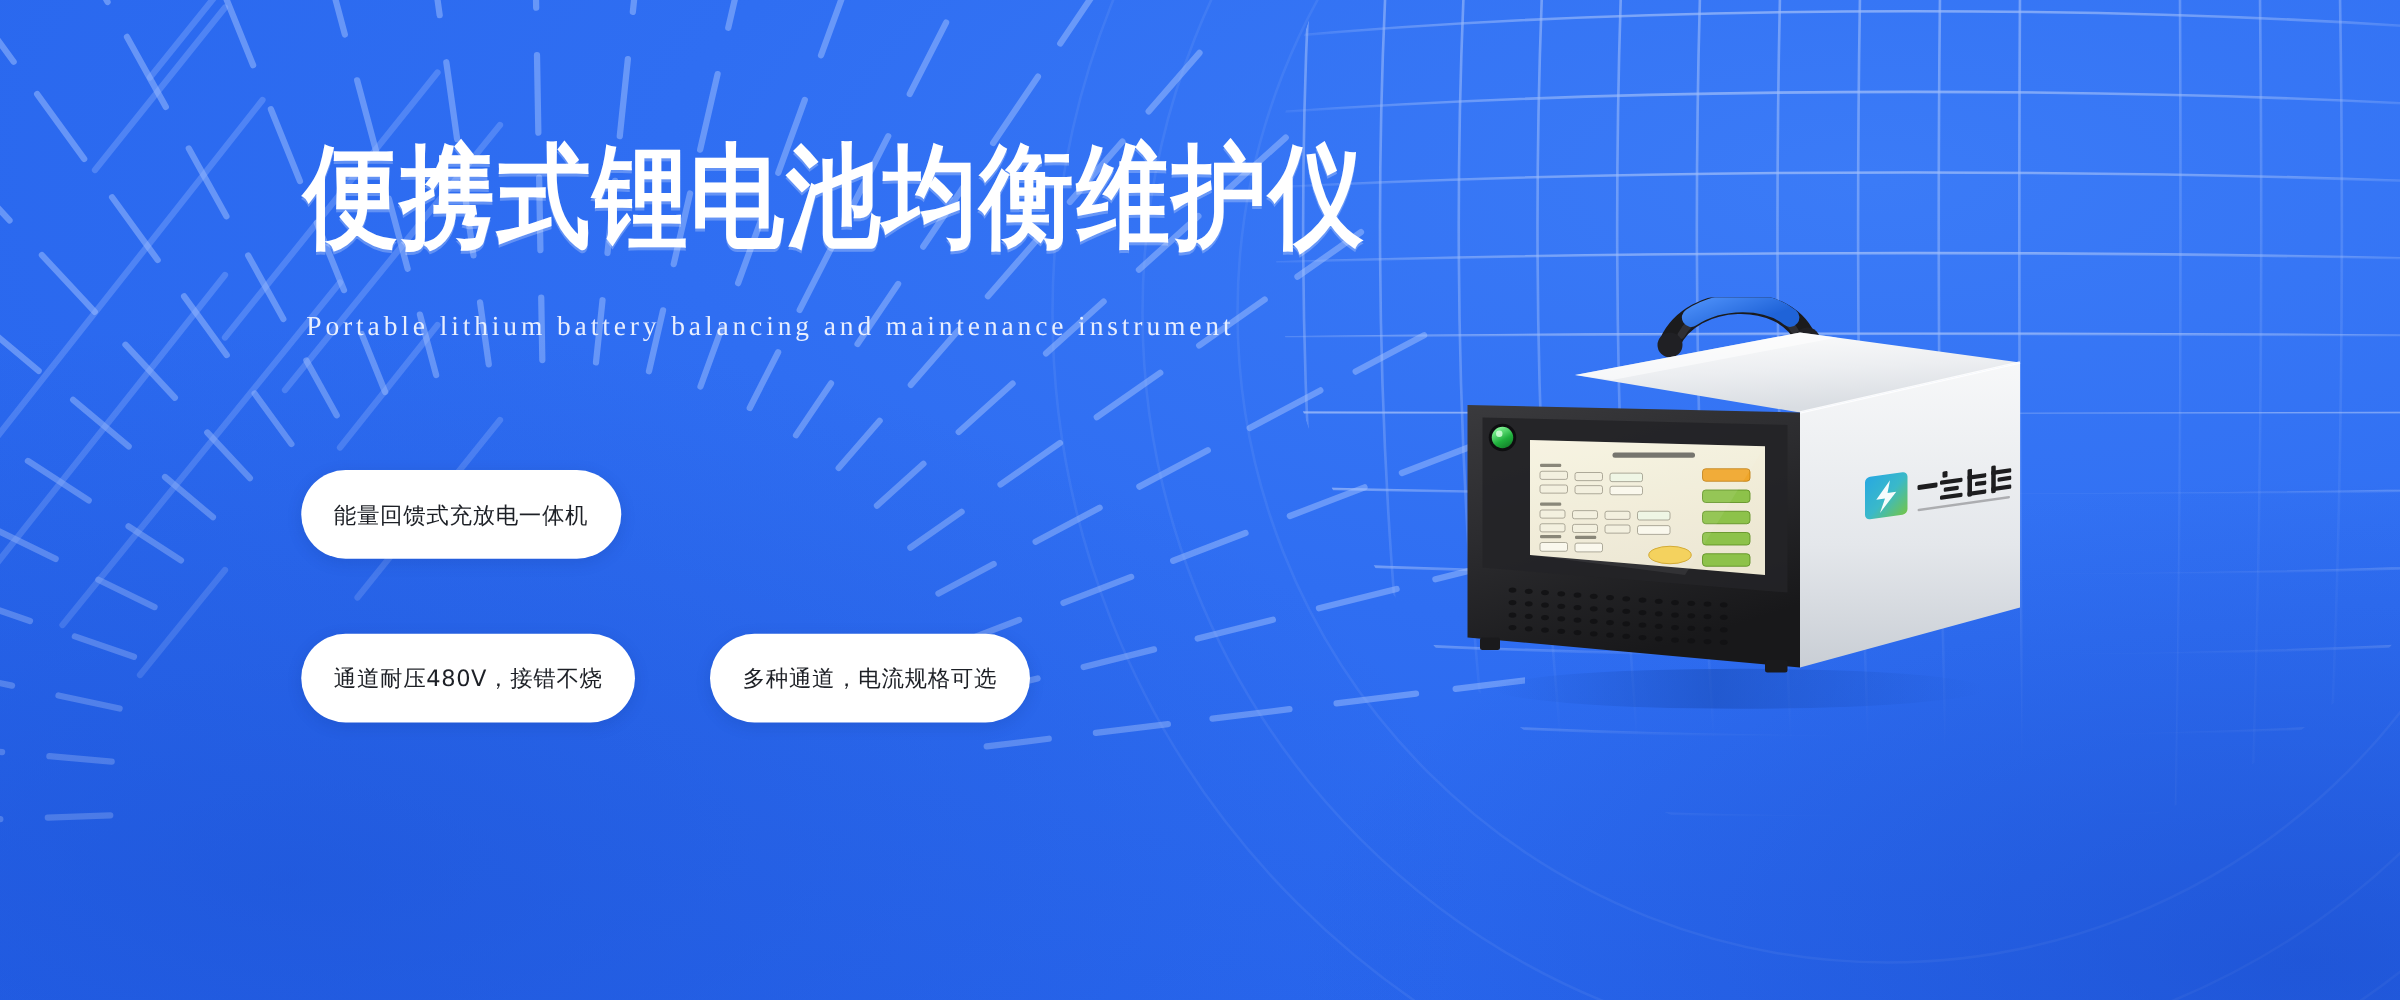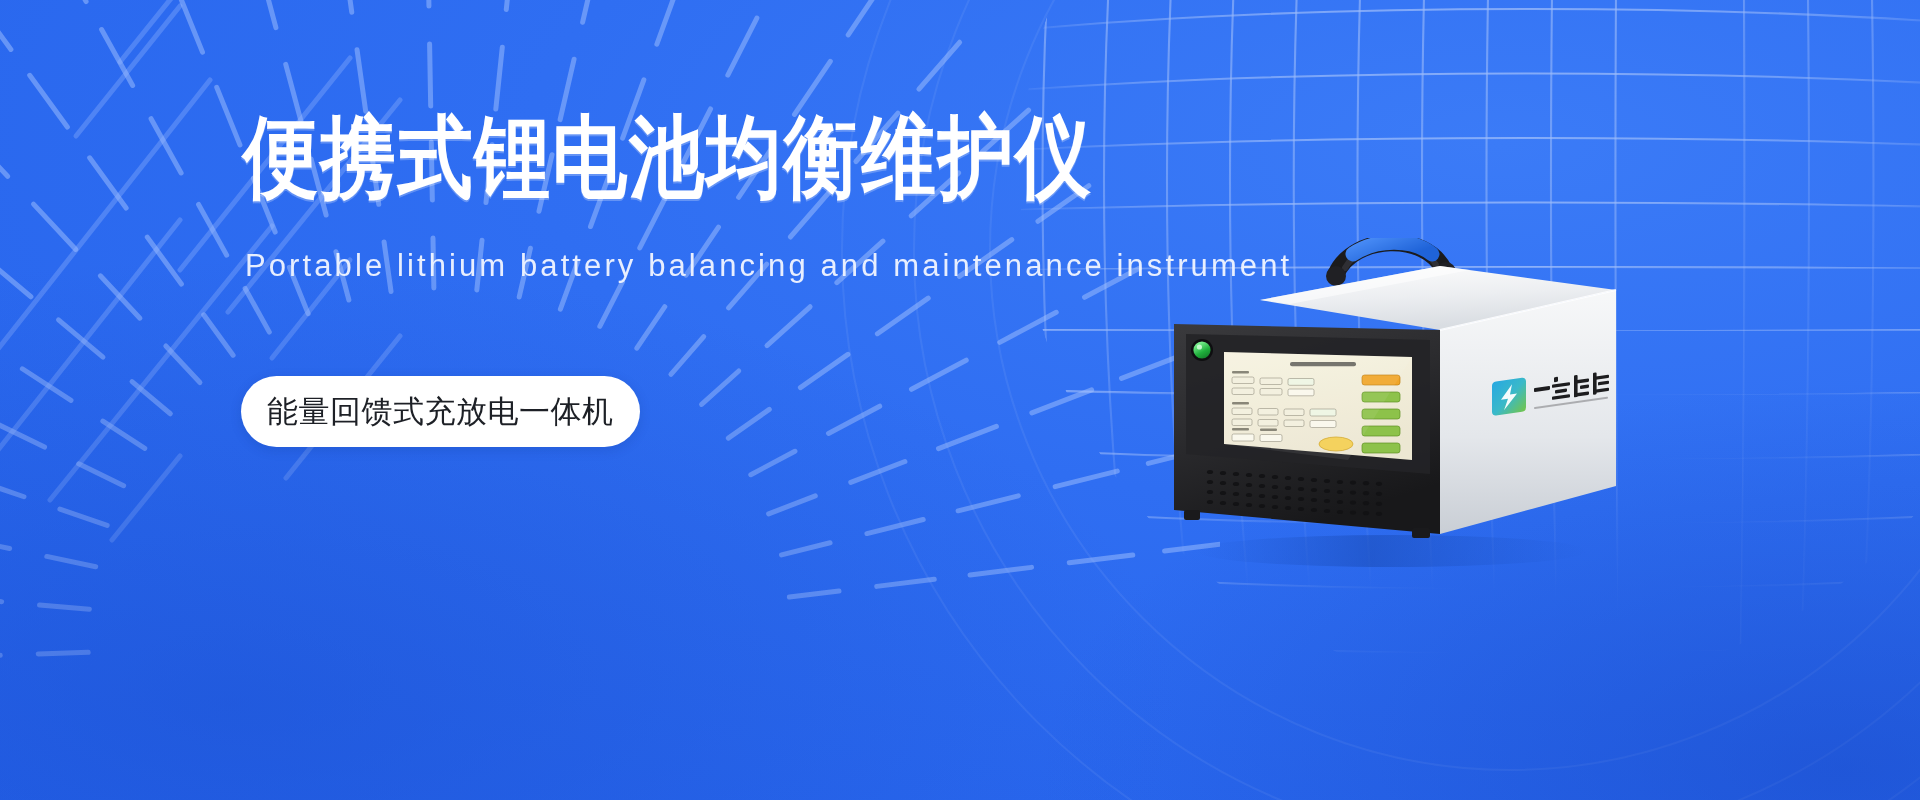--- a/index.html
+++ b/index.html
@@ -78,45 +78,45 @@
     white-space:nowrap;
     font-family:"DejaVu Sans","Liberation Sans",sans-serif;
     transform:scaleY(1.18) scaleX(.99);
     transform-origin:left top;
     text-shadow:0 2px 0 rgba(255,255,255,.25);
   }
 
   .subhead{
     position:absolute; left:245px; top:248px;
     color:#eef3ff;
-    font-size:31px;
+    font-size:22px;
     letter-spacing:3.1px;
     white-space:nowrap;
-    font-family:Liberation Sans, sans-serif;
+    font-family:Liberation Serif, serif;
     opacity:.97;
   }
 
   .pills{
     position:absolute;
     left:241px; top:376px;
     width:700px;
   }
   .pill-row{ display:flex; gap:60px; }
   .pill-row + .pill-row{ margin-top:60px; }
 
   .pill{
     background:#ffffff;
     border-radius:40px;
     height:71px;
     display:flex;
     align-items:center;
     justify-content:center;
     padding:0 26px;
     color:#1d2026;
-    font-size:31px;
+    font-size:18px;
     letter-spacing:.5px;
     white-space:nowrap;
     font-family:"DejaVu Sans","Liberation Sans",sans-serif;
     box-shadow:0 3px 12px rgba(12,44,120,.16);
   }
 
   
   .device{
     position:absolute;
     left:1140px; top:238px;
@@ -258,20 +258,24 @@
 
   <div class="content">
 
     <h1 class="headline">便携式锂电池均衡维护仪</h1>
 
     <div class="subhead">Portable lithium battery balancing and maintenance instrument</div>
 
     <div class="pills">
       <div class="pill-row">
         <div class="pill">能量回馈式充放电一体机</div>
+      </div>
+      <div class="pill-row">
+        <div class="pill">通道耐压480V，接错不烧</div>
+        <div class="pill">多种通道，电流规格可选</div>
       </div>
     </div>
 
     <div class="device">
       <svg viewBox="0 0 500 360" aria-hidden="true">
         <defs>
           <linearGradient id="bodyTop" x1="0" y1="0" x2="0.25" y2="1">
             <stop offset="0%" stop-color="#fdfdfd"></stop>
             <stop offset="55%" stop-color="#eceef1"></stop>
             <stop offset="100%" stop-color="#d9dde2"></stop>

